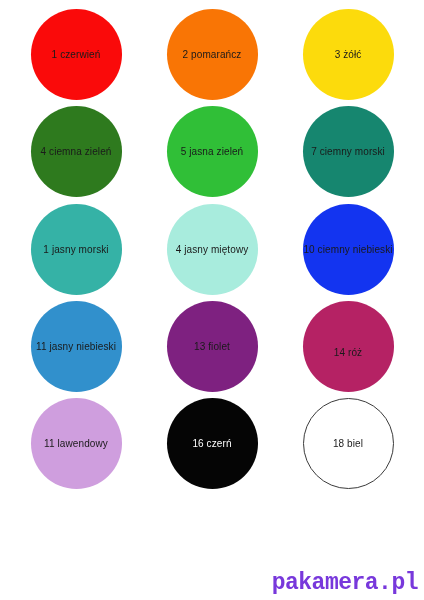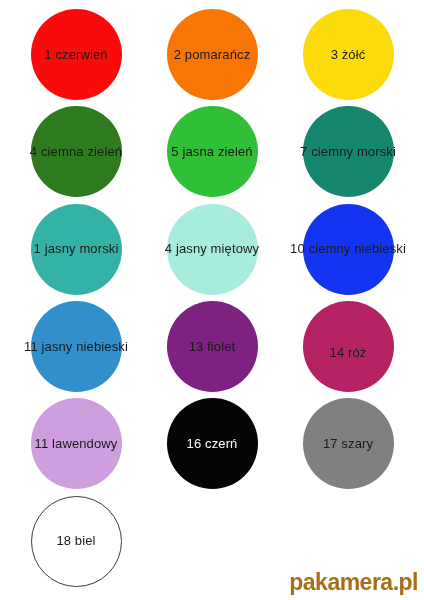--- a/index.html
+++ b/index.html
@@ -40,42 +40,42 @@
     height: 91px;
     border-radius: 50%;
     display: flex;
     align-items: center;
     justify-content: center;
     box-sizing: border-box;
     position: relative;
   }
 
   .swatch-label {
-    font-size: 13px;
+    font-size: 10px;
     line-height: 1.1;
     text-align: center;
     letter-spacing: 0.01em;
     white-space: nowrap;
     padding: 0 1px;
   }
 
   
   .swatch-circle.outlined {
     border: 1px solid #3b3b3b;
   }
 
   #watermark {
     position: absolute;
     right: 6px;
     bottom: 4px;
-    font-family: Liberation Sans, sans-serif;
+    font-family: Liberation Mono, monospace;
     font-size: 23px;
     font-weight: bold;
     letter-spacing: -0.5px;
-    color: #a16207;
+    color: #6d28d9;
     opacity: 0.92;
     user-select: none;
   }
 </style>
 </head>
 <body>
 
 <div id="palette-grid" style="background: rgb(255, 255, 255);">
     <div class="swatch-cell">
       <div class="swatch-circle" style="background: rgb(250, 10, 10);">
@@ -141,24 +141,19 @@
       <div class="swatch-circle" style="background: rgb(207, 158, 222);">
         <span class="swatch-label" style="color: rgb(26, 26, 26);">11 lawendowy</span>
       </div>
     </div>
     <div class="swatch-cell">
       <div class="swatch-circle" style="background: rgb(5, 5, 5);">
         <span class="swatch-label" style="color: rgb(255, 255, 255);">16 czerń</span>
       </div>
     </div>
     <div class="swatch-cell">
-      <div class="swatch-circle" style="background: rgb(128, 128, 128);">
-        <span class="swatch-label" style="color: rgb(26, 26, 26);">17 szary</span>
-      </div>
-    </div>
-    <div class="swatch-cell">
       <div class="swatch-circle outlined" style="background: rgb(255, 255, 255);">
         <span class="swatch-label" style="color: rgb(26, 26, 26);">18  biel</span>
       </div>
     </div>
   </div>
 
 <div id="watermark">pakamera.pl</div>
 
 </body></html>

